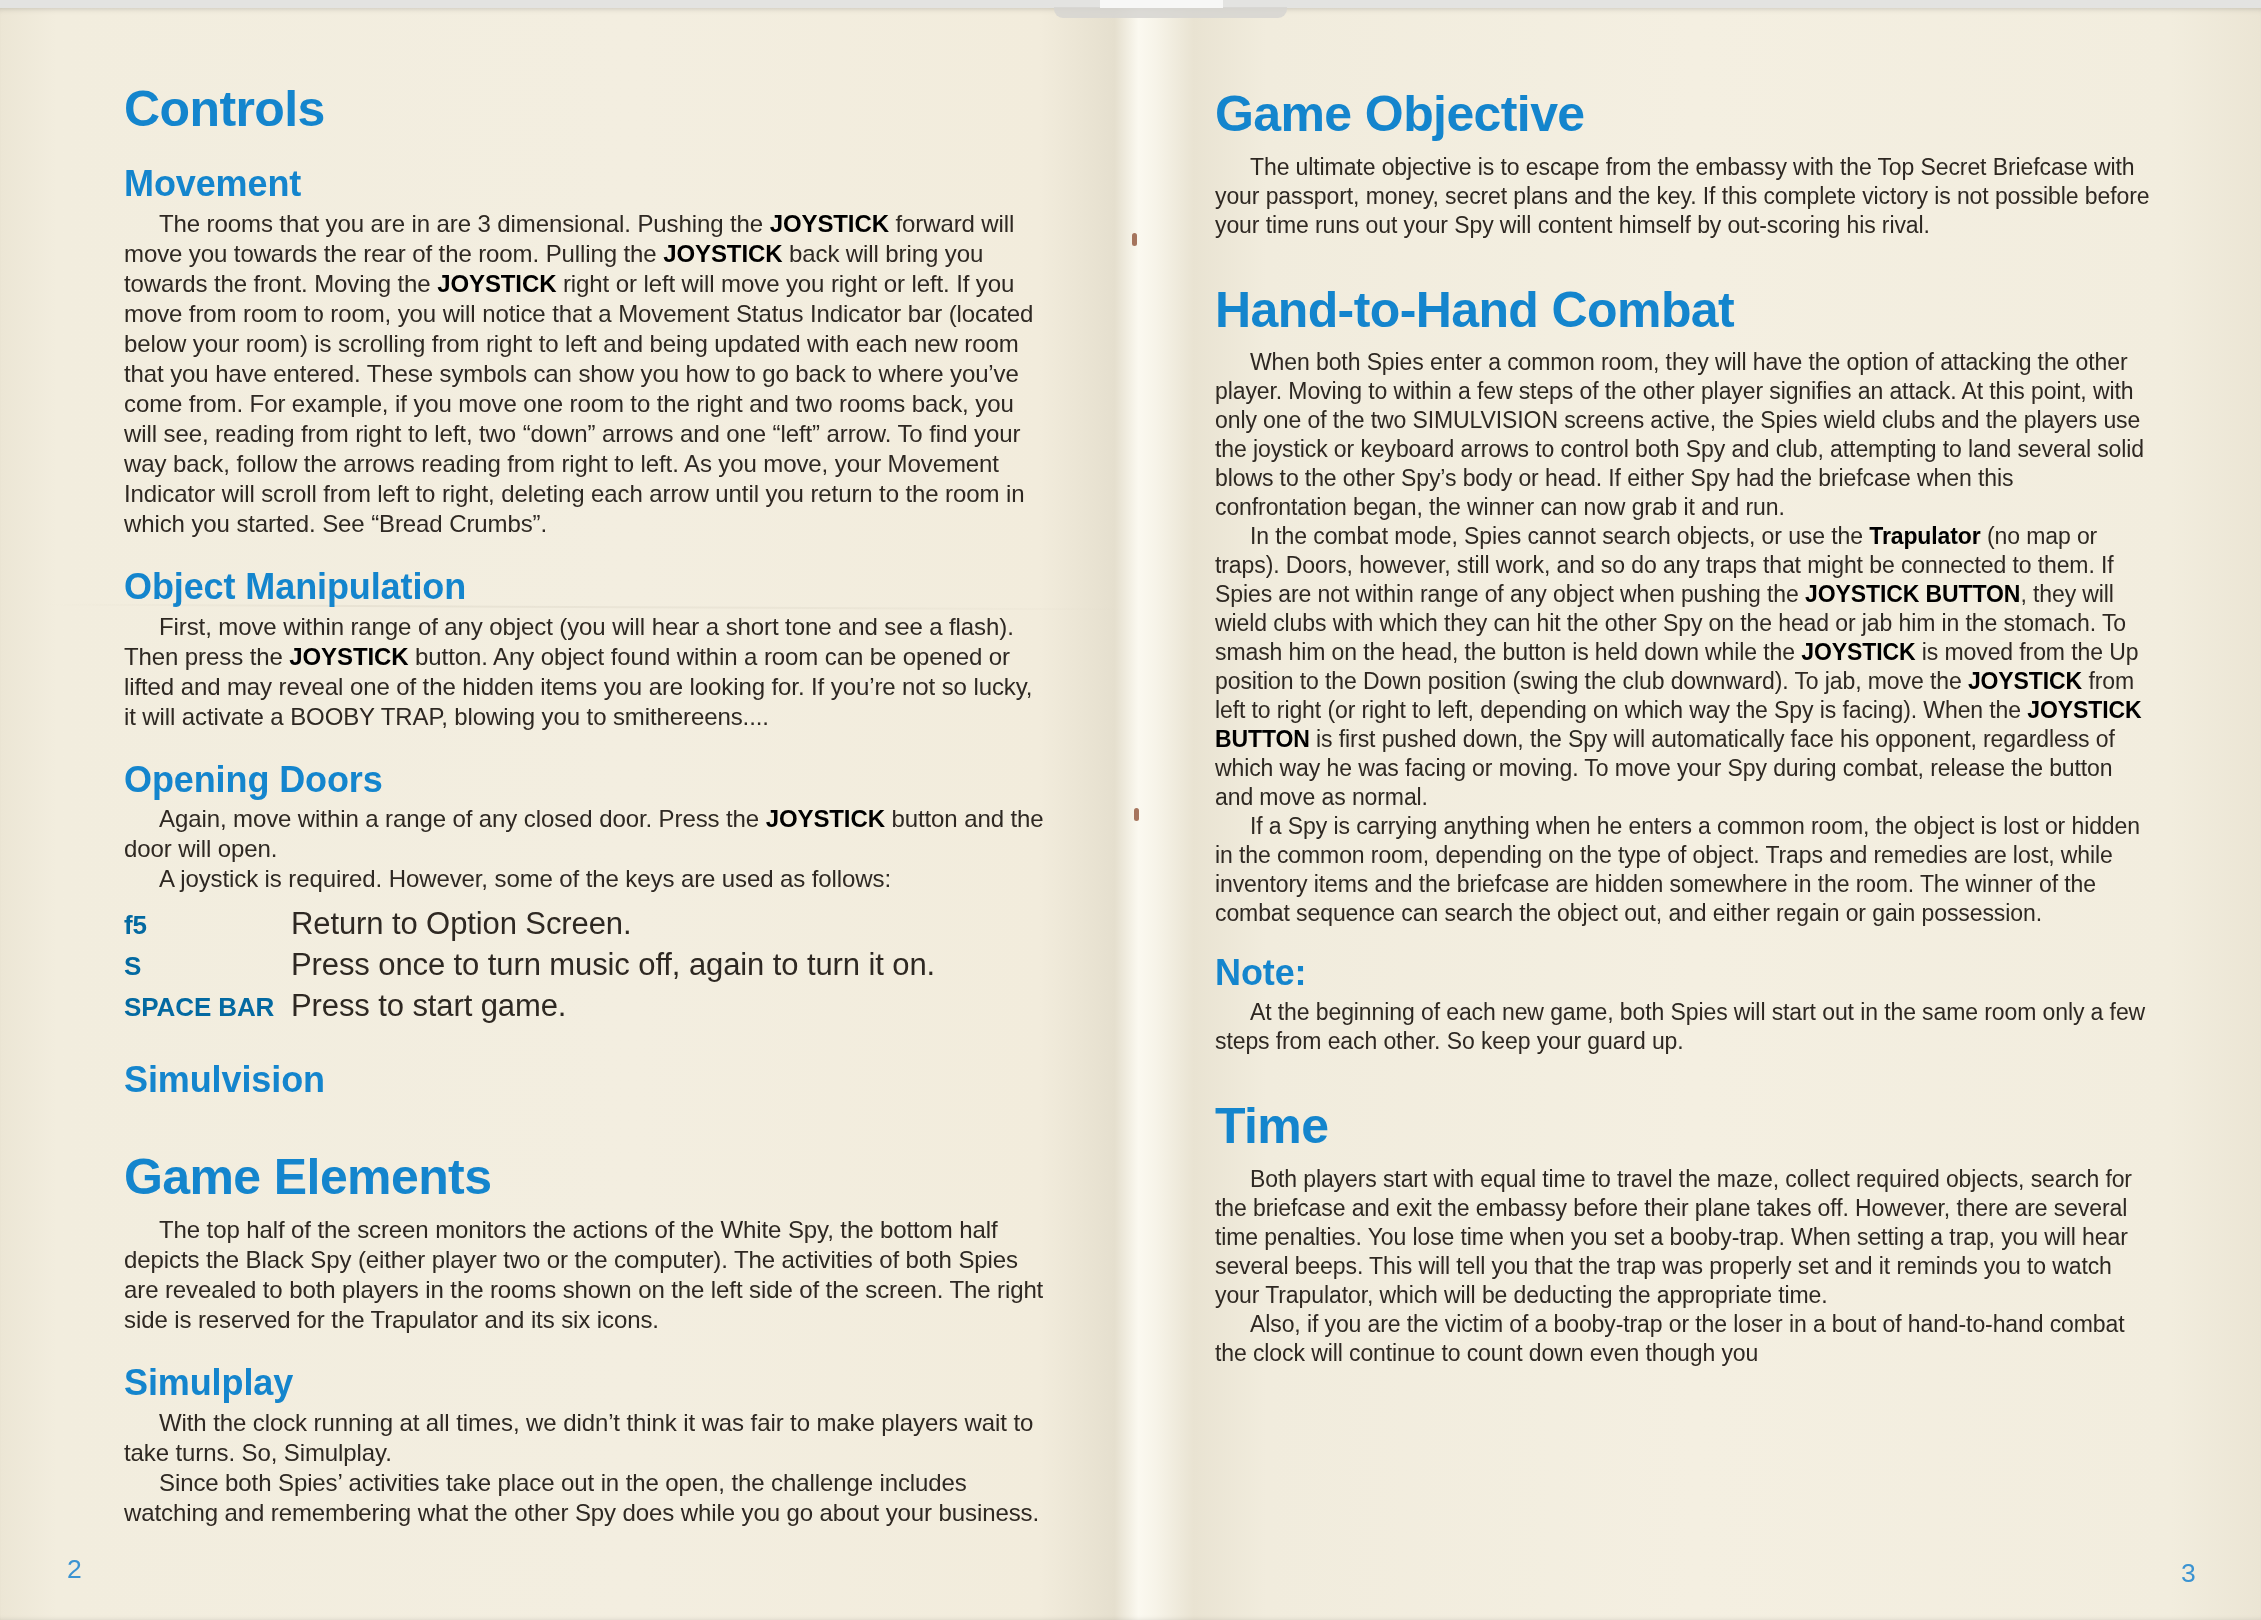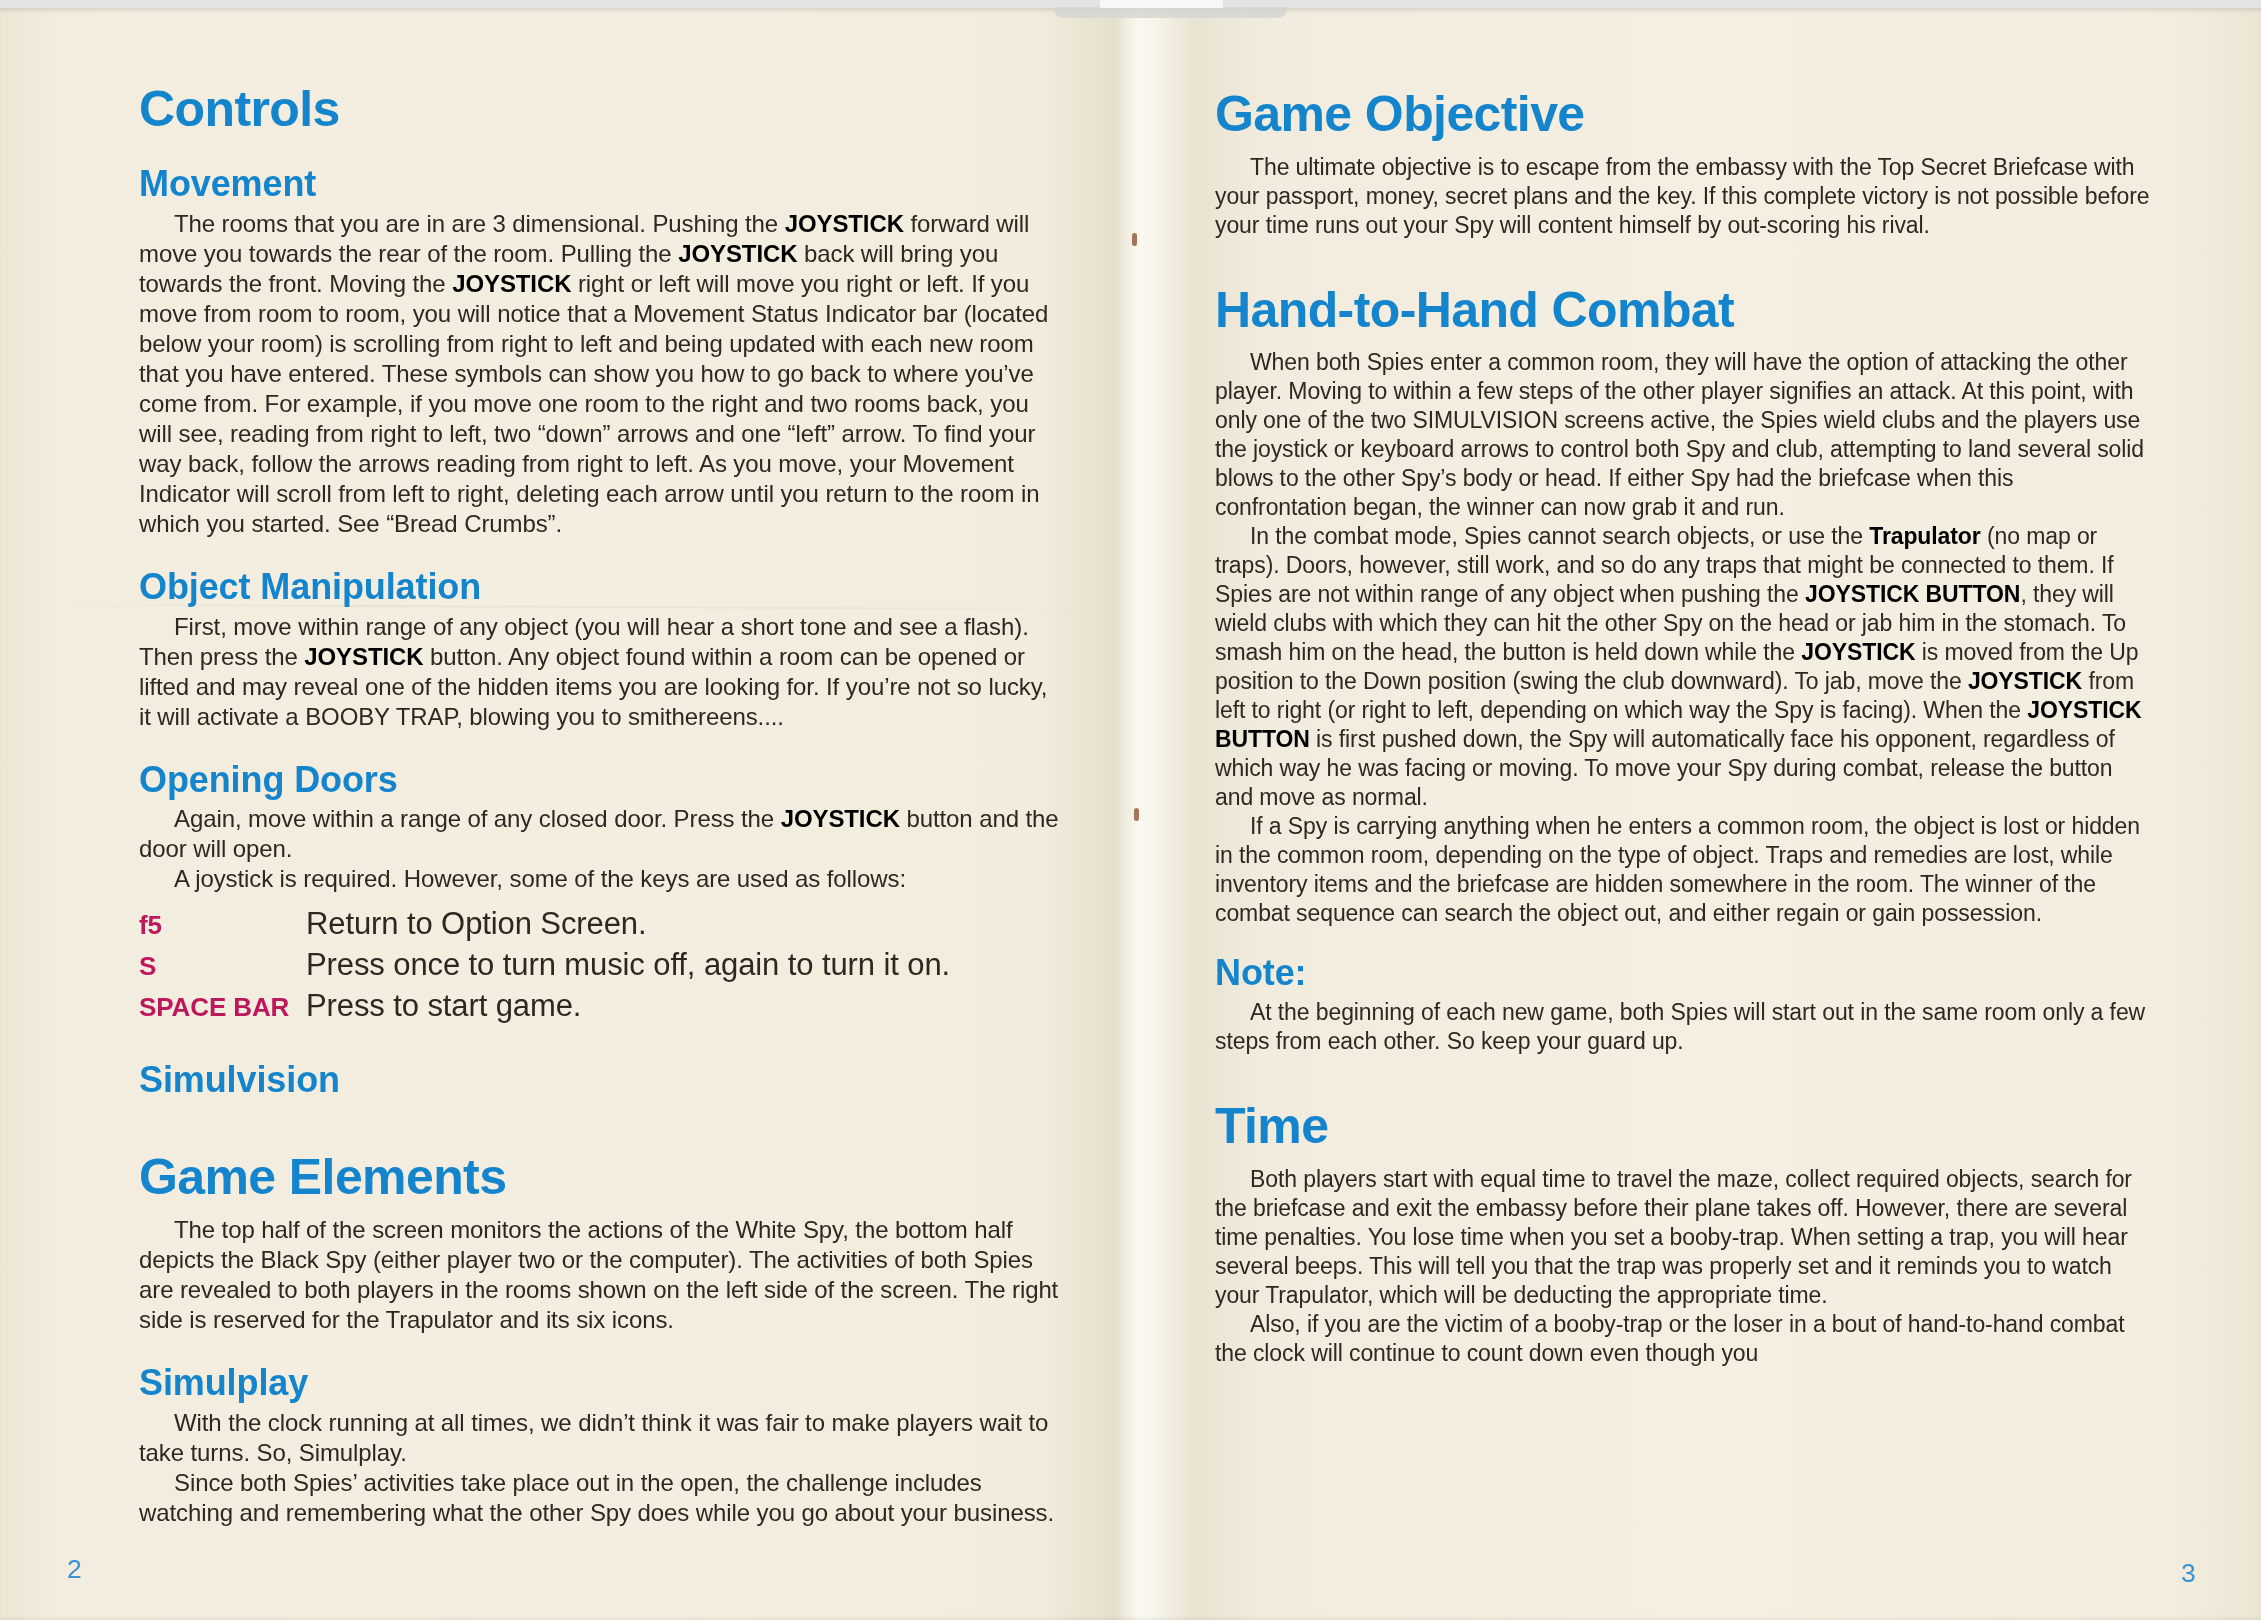--- a/index.html
+++ b/index.html
@@ -21,36 +21,36 @@
   .top-bright{position:absolute;left:1100px;top:0;width:123px;height:7.8px;background:#f7f7f6;}
   .crease{position:absolute;left:39px;top:598px;width:1093px;height:1.9px;
     background:linear-gradient(90deg,rgba(120,110,90,0) 0%,rgba(120,110,90,.09) 30%,rgba(120,110,90,.06) 75%,rgba(120,110,90,0) 100%);
     transform:rotate(.25deg);}
   .staple{position:absolute;width:5.2px;height:13px;border-radius:2.6px;
     background:#8a4a2e;opacity:.75;}
   .staple.s1{left:1132px;top:233px;}
   .staple.s2{left:1134px;top:808px;}
 
   .col{position:absolute;color:#2e2822;font-size:24px;line-height:30px;letter-spacing:-0.1px;}
-  .col-left{left:139px;top:83px;width:926px;}
+  .col-left{left:124px;top:83px;width:926px;}
   .col-right{left:1215px;top:88px;width:935px;font-size:23px;line-height:29px;}
 
   .heading{color:#1485cd;font-weight:bold;}
   .h1{font-size:50px;line-height:53px;letter-spacing:-0.6px;margin:54px 0 11.6px 0;}
   .col-right .h1{margin-top:44px;}
   .h2{font-size:36px;line-height:35px;margin:30px 0 7.8px 0;}
   .col-right .h2{margin-top:27px;}
   .col > :first-child{margin-top:0 !important;}
 
   p.body{margin:0;text-indent:35px;}
   .em{color:#000000;font-weight:bold;}
 
   .keys{margin-top:14.2px;}
   .keyrow{display:flex;align-items:baseline;height:41px;}
-  .key{flex:0 0 167px;color:#be185d;font-weight:bold;font-size:26px;}
+  .key{flex:0 0 167px;color:#0369a1;font-weight:bold;font-size:26px;}
   .desc{font-size:31px;}
 
   .pagenum{position:absolute;color:#3b93d2;font-size:26.5px;}
   .pagenum.left{left:67px;top:1554px;}
   .pagenum.right{left:2181px;top:1558px;}
 </style>
 </head>
 <body>
 
 <div class="paper">

